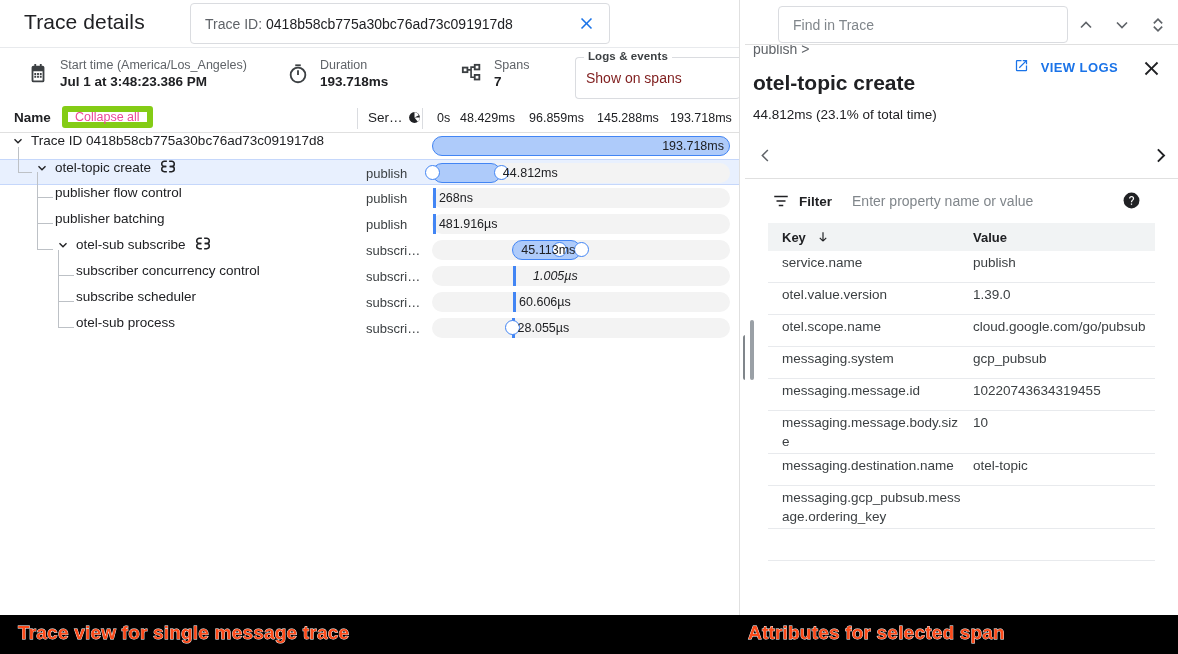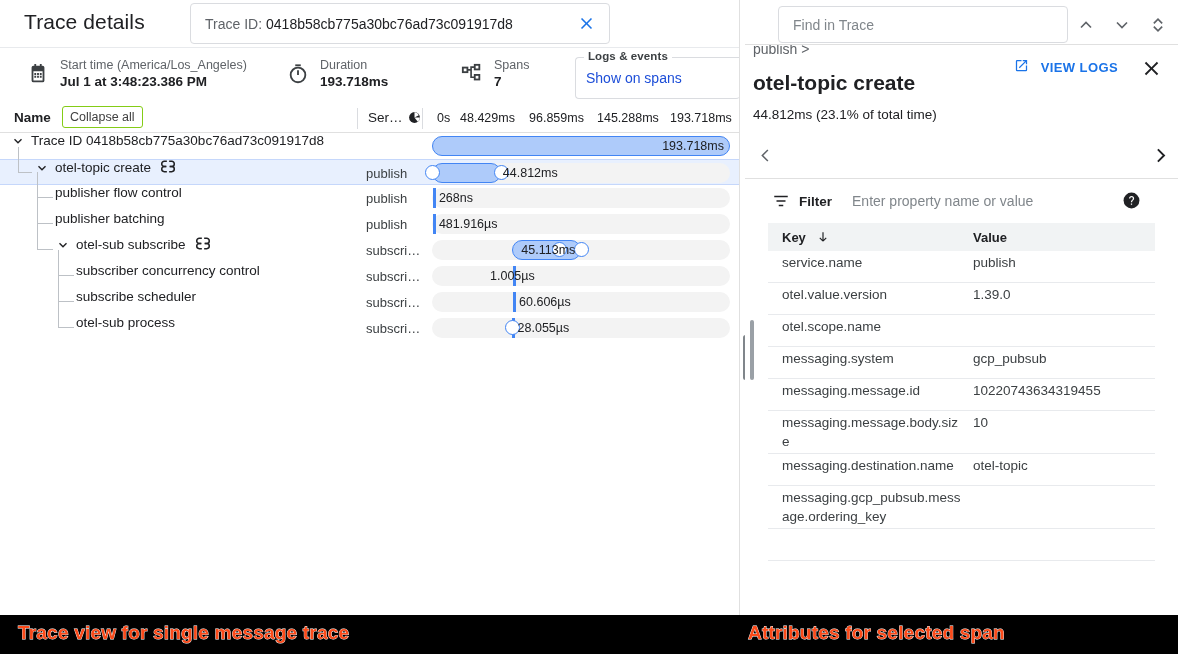--- a/index.html
+++ b/index.html
@@ -48,29 +48,29 @@
   .logs-select {
     position:absolute; left:575px; top:9px; width:165px; height:42px;
     border:1px solid #dadce0; border-radius:4px; background:#fff;
     display:flex; align-items:center; padding:0 10px;
     border-top-right-radius:0; border-right:0;
   }
   .logs-select .floating {
     position:absolute; left:8px; top:-8px; background:#fff; padding:0 4px;
     font-size:11.5px; color:#3c4043; font-weight:bold; letter-spacing:.1px;
   }
-  .logs-select .sel-val { font-size:14px; color:#1d4ed8; }
+  .logs-select .sel-val { font-size:14px; color:#7f1d1d; }
 
   
   .thead { position:absolute; left:0; top:104px; width:740px; height:29px; background:#fff; border-bottom:1px solid #e0e0e0; }
   .th-name { position:absolute; left:14px; top:6px; font-size:13.5px; font-weight:bold; color:#202124; }
   .th-collapse {
     position:absolute; left:62px; top:2px; height:22px; padding:0 7px;
-    border:1px solid #84cc16; border-radius:3px; background:#fff;
-    display:flex; align-items:center; font-size:12.5px; color:#404040; cursor:pointer;
+    border:6px solid #84cc16; border-radius:3px; background:#fff;
+    display:flex; align-items:center; font-size:12.5px; color:#ec4899; cursor:pointer;
   }
   .th-divider { position:absolute; top:4px; width:1px; height:21px; background:#dadce0; }
   .th-service { position:absolute; left:368px; top:6px; font-size:13.5px; color:#202124; display:flex; align-items:center; }
   .th-service .svc-ico { margin-left:5px; display:flex; }
   .ticks { position:absolute; left:430px; top:0; width:310px; height:29px; }
   .tick { position:absolute; top:7px; font-size:12.5px; color:#202124; white-space:nowrap; }
 
   
   .tree { position:absolute; left:0; top:133px; width:740px; height:482px; overflow:hidden; background:#fff; }
   .row { position:relative; height:26px; width:740px; }
@@ -347,21 +347,21 @@
       <div class="row">
         <span class="elbow" style="left: 58px; top: -13px; width: 16px; height: 26px;"></span>
         <span class="vline" style="left: 58px; top: 13px; height: 13px;"></span>
         <div class="row-name" style="left: 76px;">
           <span style="width:0;"></span>
           <span>subscriber concurrency control</span>
         </div>
         <div class="row-svc">subscri…</div>
         <div class="lane"></div>
         <div class="bar thin" style="left: 513.056px;"></div>
-        <div class="bar-label" style="left: 490px;">1.005µs</div>
+        <div class="bar-label" style="left: 533px; font-style: italic;">1.005µs</div>
       </div>
       <div class="row">
         <span class="elbow" style="left: 58px; top: -13px; width: 16px; height: 26px;"></span>
         <span class="vline" style="left: 58px; top: 13px; height: 13px;"></span>
         <div class="row-name" style="left: 76px;">
           <span style="width:0;"></span>
           <span>subscribe scheduler</span>
         </div>
         <div class="row-svc">subscri…</div>
         <div class="lane"></div>
@@ -456,20 +456,21 @@
           <div class="attr-row">
             <span class="k">service.name</span>
             <span class="v">publish</span>
           </div>
           <div class="attr-row">
             <span class="k">otel.value.version</span>
             <span class="v">1.39.0</span>
           </div>
           <div class="attr-row">
             <span class="k">otel.scope.name</span>
+            <span class="v">cloud.google.com/go/pubsub</span>
           </div>
           <div class="attr-row">
             <span class="k">messaging.system</span>
             <span class="v">gcp_pubsub</span>
           </div>
           <div class="attr-row">
             <span class="k">messaging.message.id</span>
             <span class="v">10220743634319455</span>
           </div>
           <div class="attr-row">

